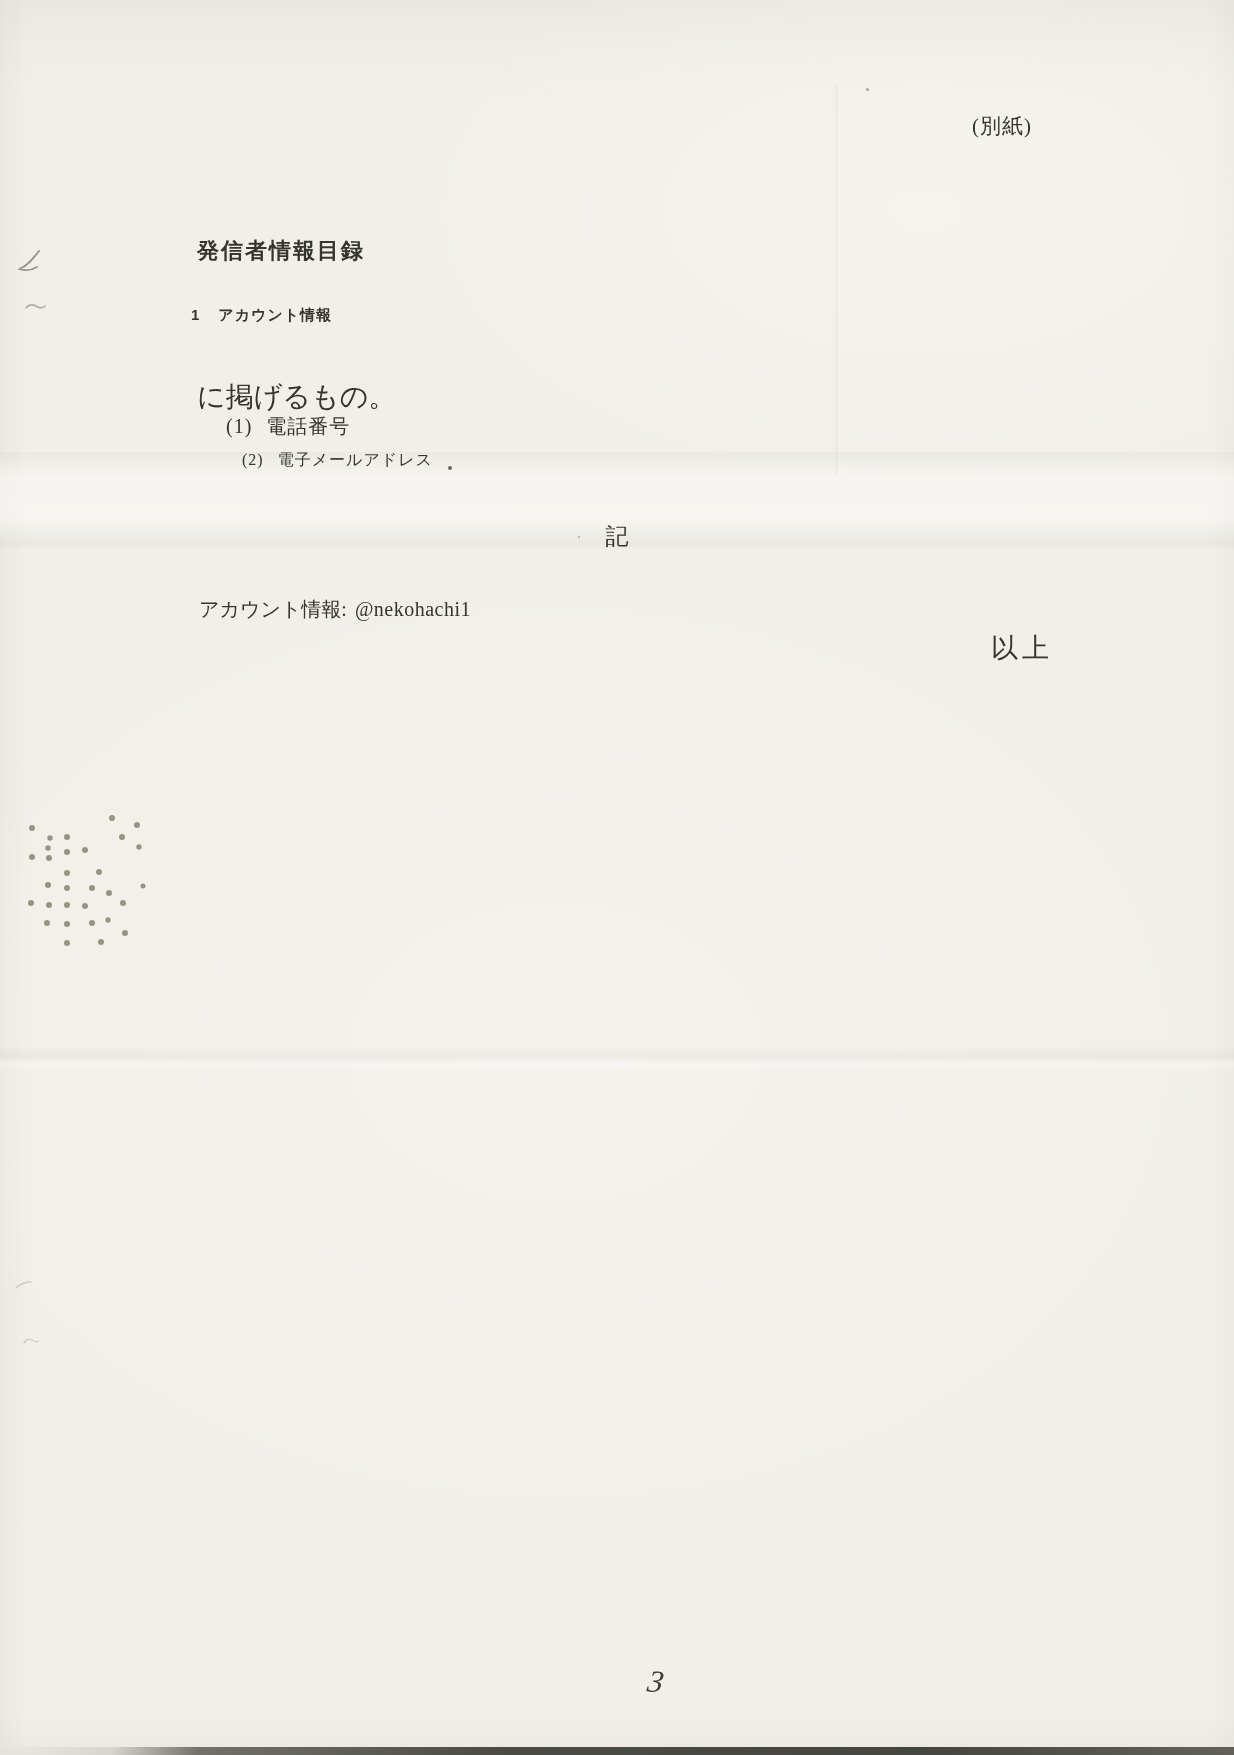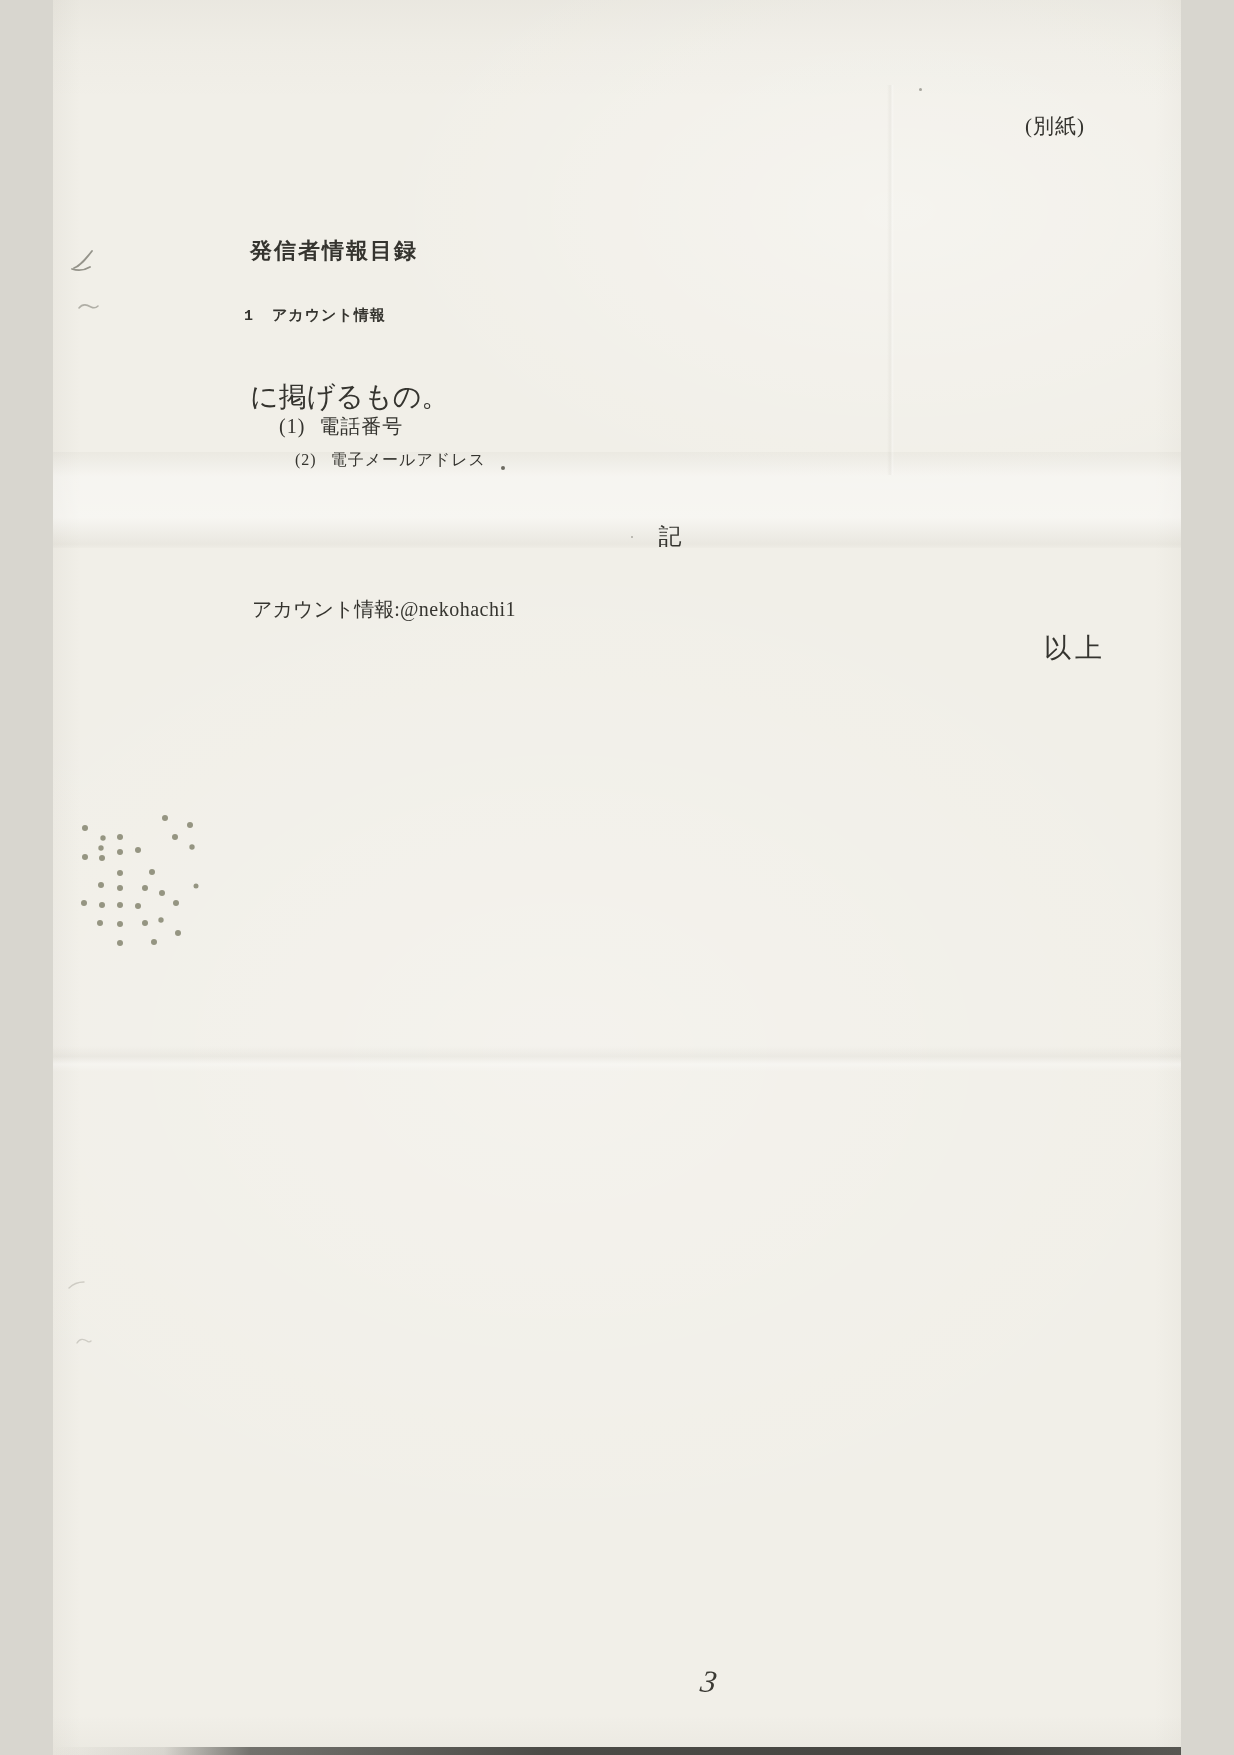--- a/index.html
+++ b/index.html
@@ -2,56 +2,56 @@
 <html><head>
 <meta charset="utf-8">
 <style>
   html, body {
     margin: 0;
     padding: 0;
     background: #d8d6cf;
   }
   .paper {
     position: relative;
-    width: 1128px;
+    width: 1234px;
     height: 1755px;
     margin: 0 auto;
     overflow: hidden;
     background-color: #f1efe8;
     background-image:
       radial-gradient(ellipse 900px 500px at 75% 12%, rgba(255,255,255,0.30), transparent 60%),
       radial-gradient(ellipse 1100px 800px at 45% 60%, rgba(255,255,255,0.22), transparent 65%),
       linear-gradient(180deg, rgba(118,112,96,0.06) 0px, rgba(118,112,96,0.02) 45px, transparent 100px),
       linear-gradient(90deg, rgba(118,112,96,0.05), transparent 28px),
       linear-gradient(270deg, rgba(118,112,96,0.04), transparent 26px),
       linear-gradient(0deg, rgba(118,112,96,0.05), transparent 40px);
     color: #35342f;
     font-family: "Liberation Serif", "DejaVu Serif", serif;
   }
   .abs { position: absolute; }
   .gothic {
-    font-family: Liberation Mono, monospace;
+    font-family: Liberation Sans, sans-serif;
     font-weight: bold;
   }
   .mincho {
     font-family: "Liberation Serif", "DejaVu Serif", serif;
     font-weight: normal;
   }
   .attachment-note { top: 112px; left: 972px; font-size: 21px; letter-spacing: 1px; }
   .doc-title      { top: 236px; left: 197px; font-size: 22px; letter-spacing: 2px; }
   .section-line   { top: 306px; left: 191px; font-size: 15px; letter-spacing: 1px; }
   .section-line .num { margin-right: 18px; }
   .para-1         { top: 341px; left: 217px; font-size: 20px; letter-spacing: 0.2px; }
   .para-2         { top: 378px; left: 197px; font-size: 28px; }
   .item-1         { top: 413px; left: 226px; font-size: 20px; letter-spacing: 1px; }
   .item-2         { top: 450px; left: 242px; font-size: 16px; letter-spacing: 1px; }
   .item-label     { margin-right: 14px; }
   .record-marker  { top: 521px; left: 0; width: 1234px; text-align: center; font-size: 23px; }
   .screenname-line{ top: 596px; left: 199px; font-size: 20px; }
-  .screenname-line .val { letter-spacing: 0.5px; }
+  .screenname-line .val { margin-left: 8px; letter-spacing: 0.5px; }
   .closing-marker { top: 630px; left: 991px; font-size: 27px; letter-spacing: 4px; }
   .page-number {
     top: 1664px; left: 648px;
     font-size: 31px;
     font-style: italic;
     transform: rotate(4deg) skewX(-6deg);
     color: #3b3a34;
   }
 
   

